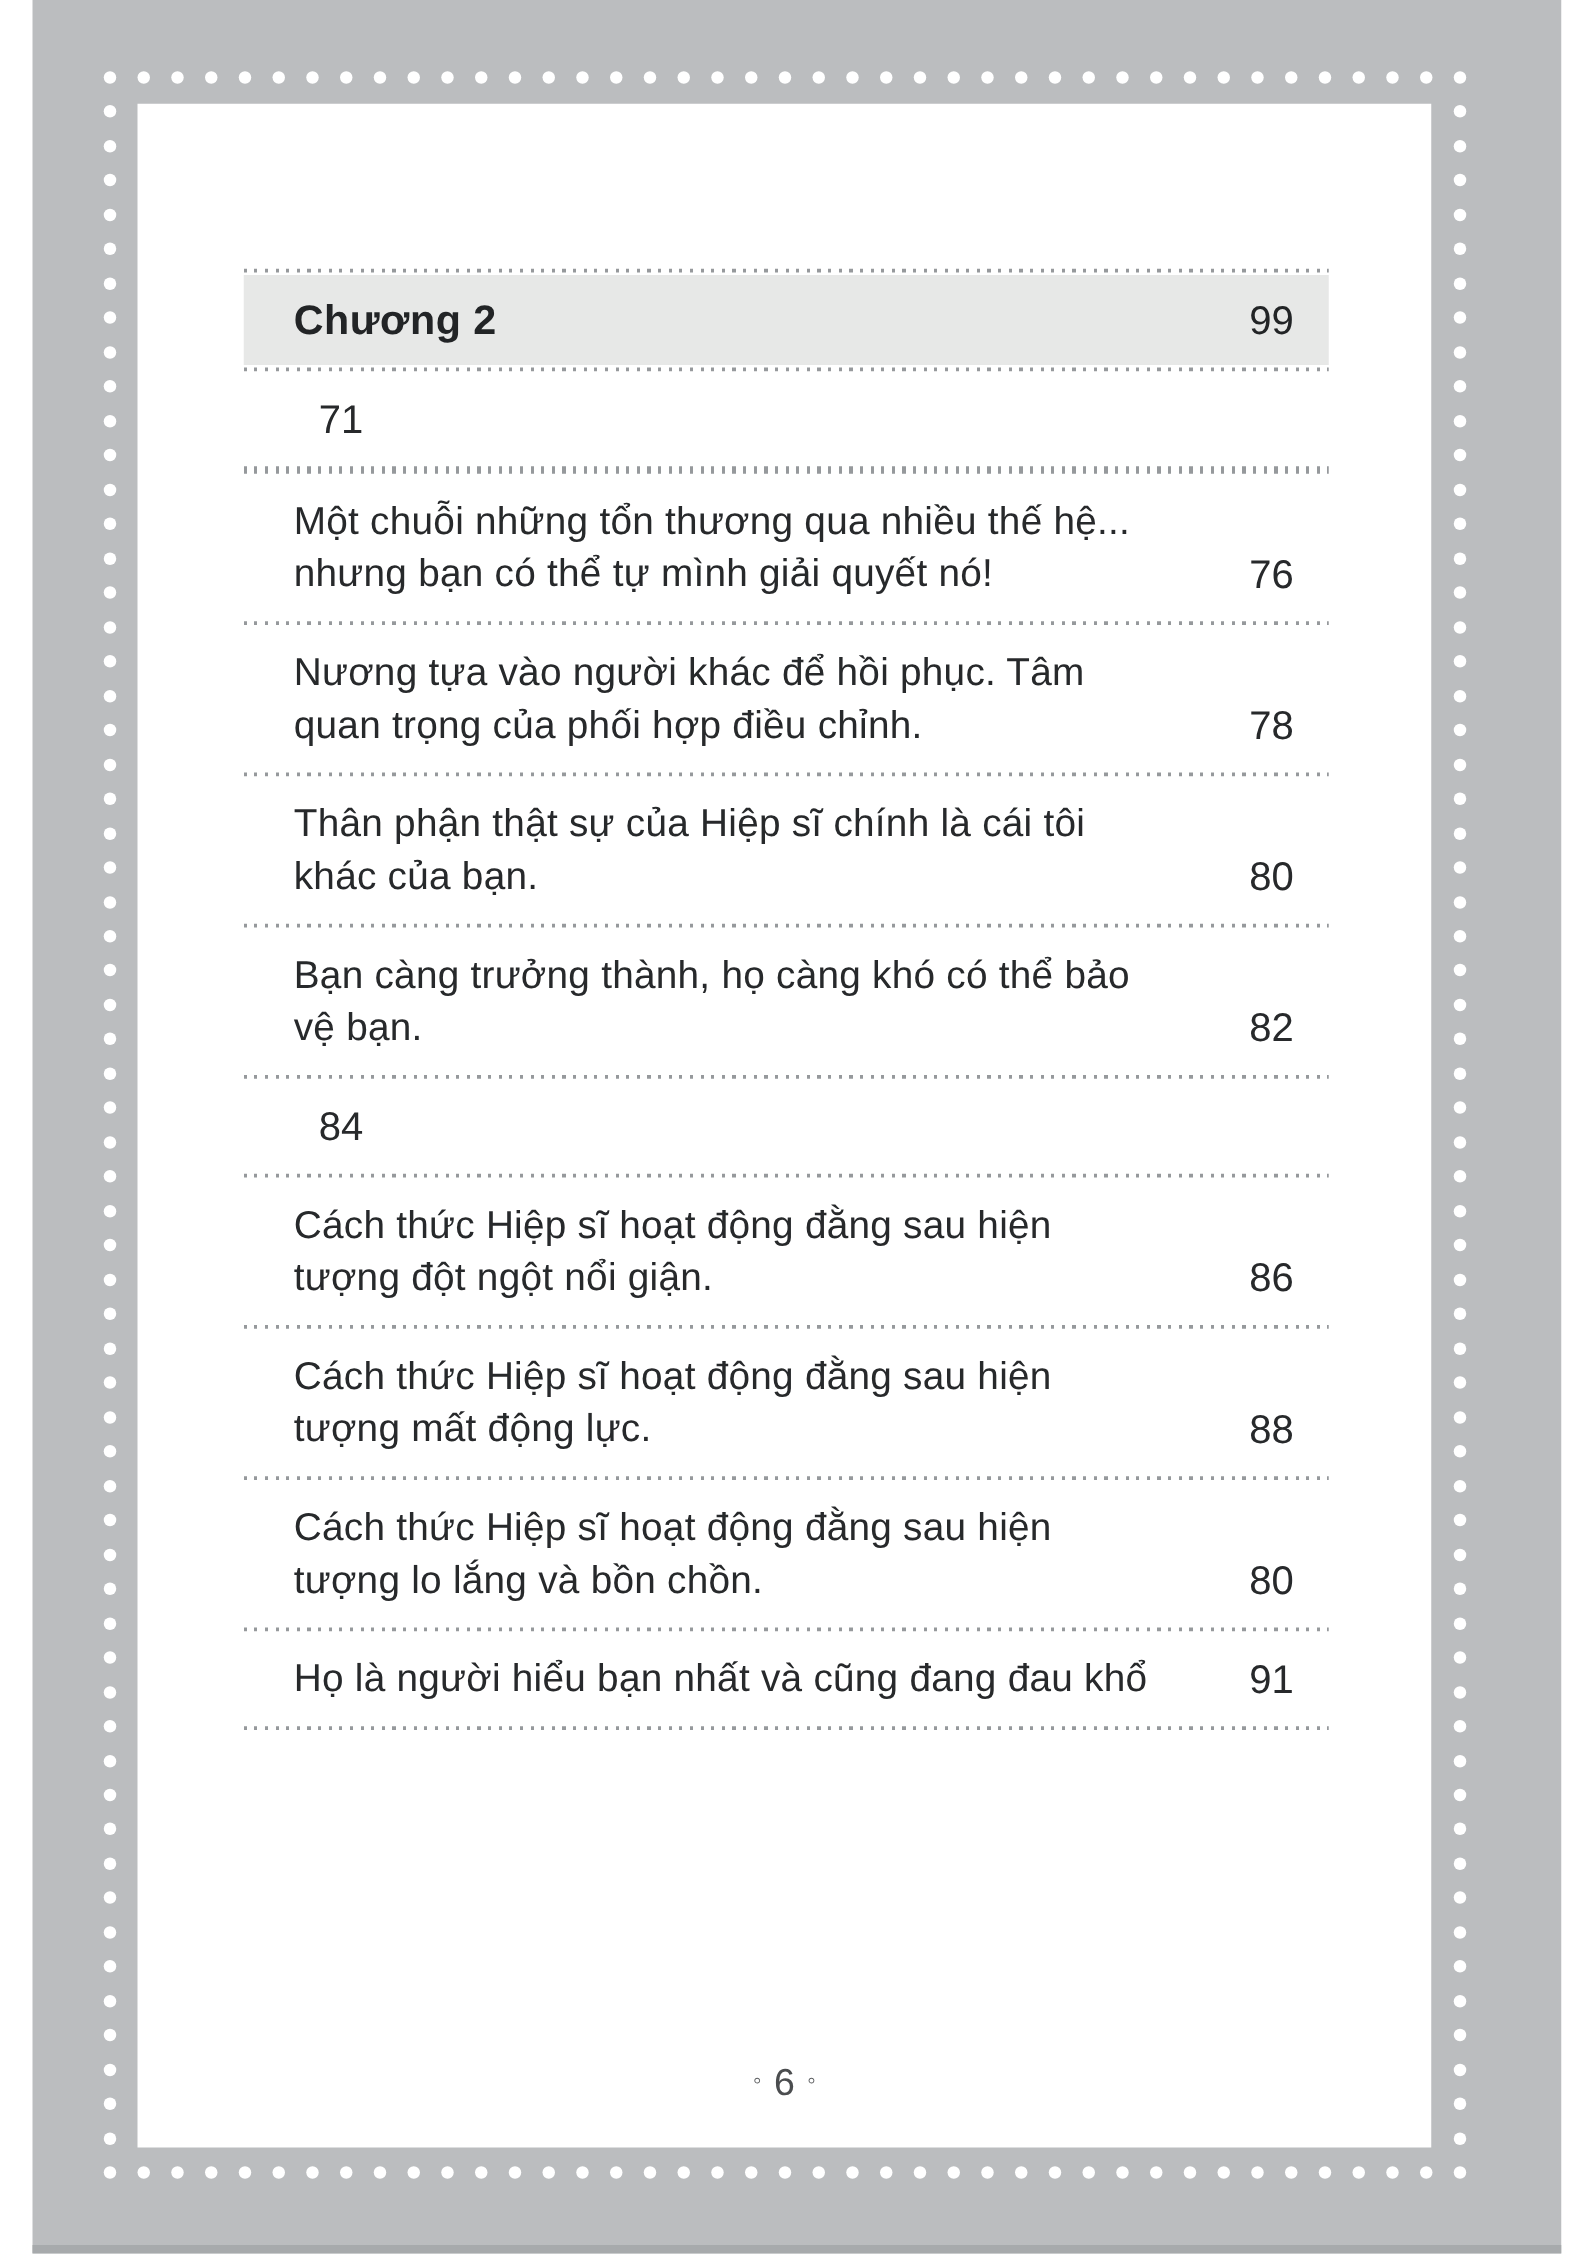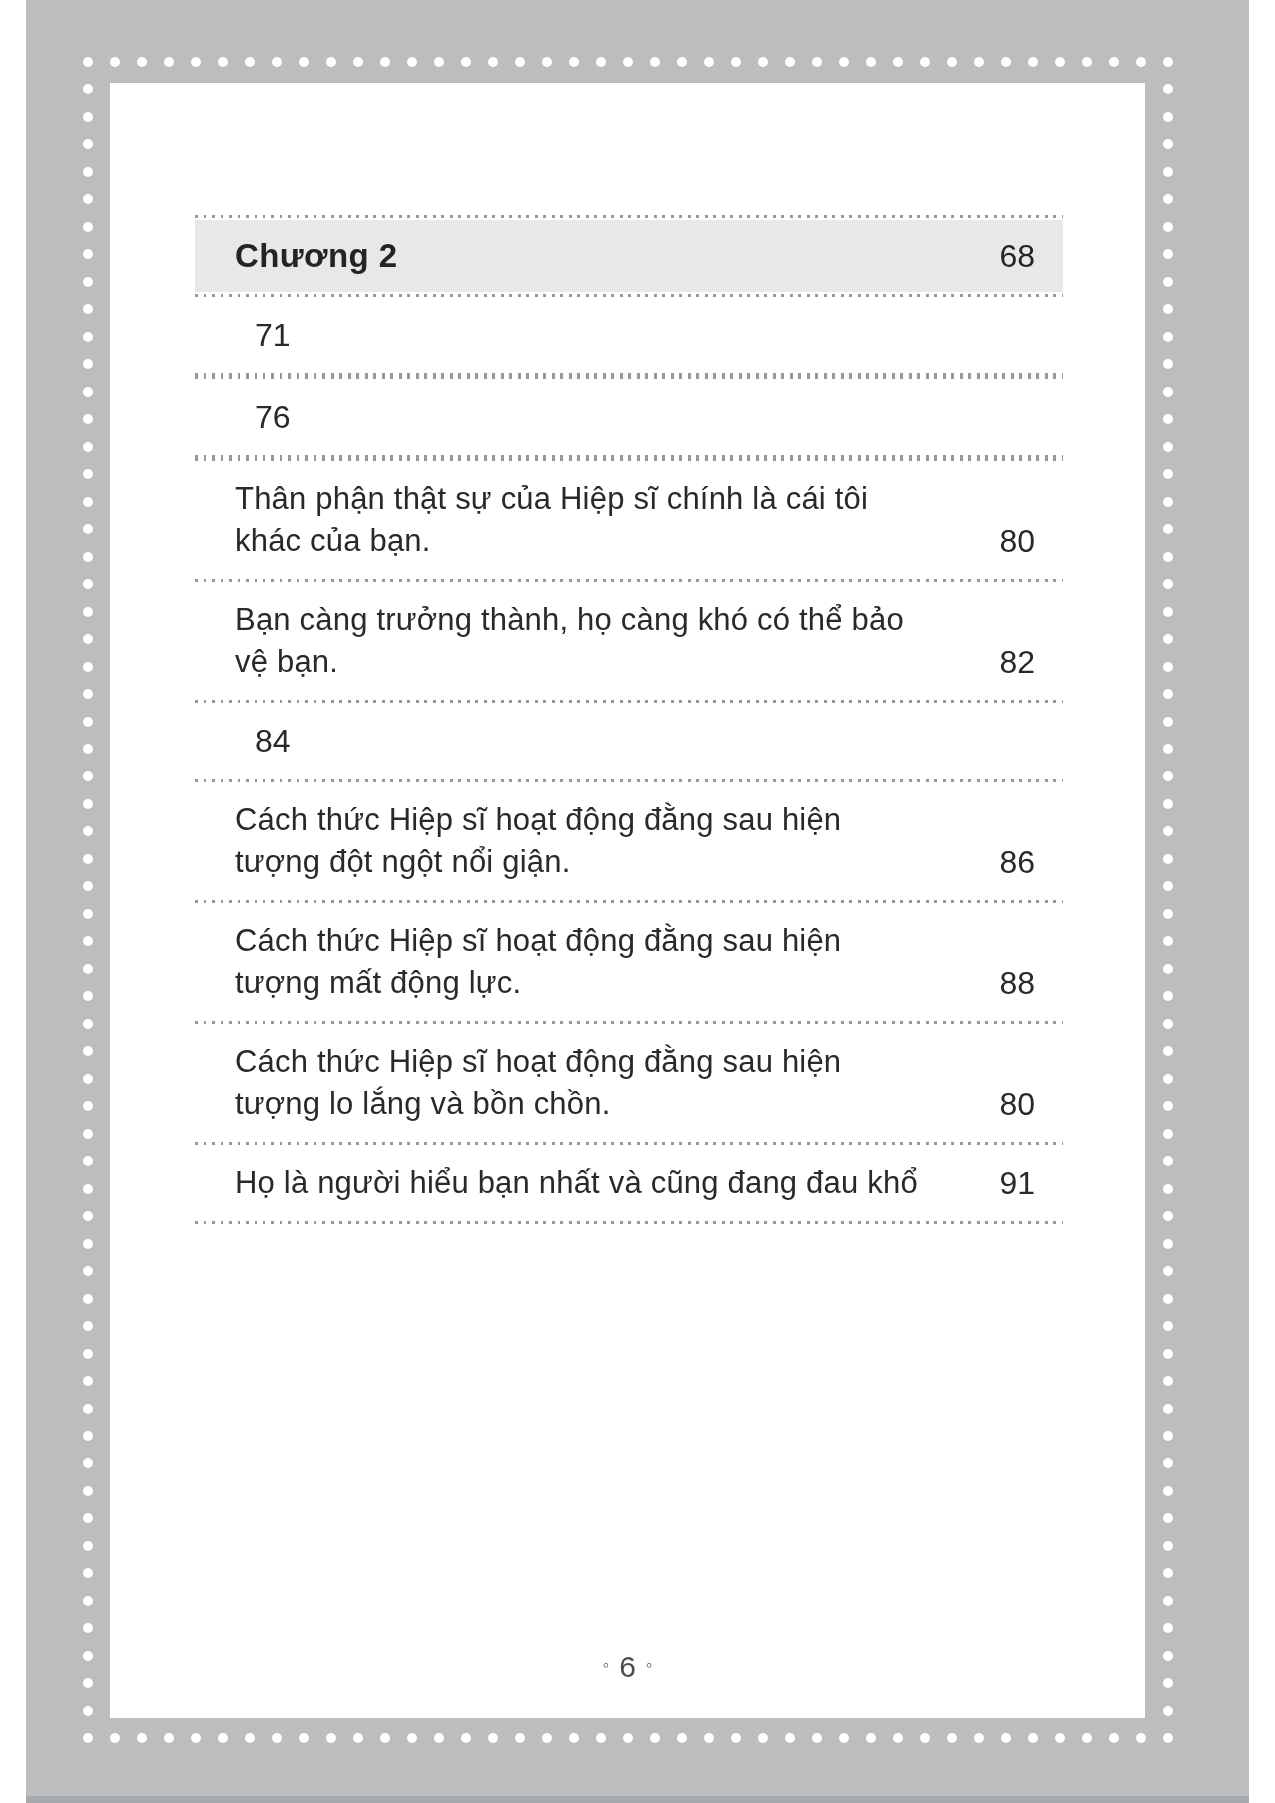--- a/index.html
+++ b/index.html
@@ -310,36 +310,43 @@
       <span class="ring-dot" style="left: 1163px; top: 1678.32px;"></span>
       <span class="ring-dot" style="left: 83px; top: 1705.8px;"></span>
       <span class="ring-dot" style="left: 1163px; top: 1705.8px;"></span>
     </div>
   <div class="inner"></div>
 
   <div class="toc">
     <div class="separator"></div>
     <div class="chapter-bar">
       <span class="chapter-title">Chương 2</span>
-      <span class="chapter-page">68</span>
+      <span class="chapter-page">99</span>
     </div>
     <div class="separator"></div>
 
     <div class="entry">
       <span class="entry-page">71</span>
     </div>
     <div class="separator"></div>
 
     <div class="separator"></div>
 
     <div class="entry">
+      <span class="entry-title">Một chuỗi những tổn thương qua nhiều thế hệ...
+nhưng bạn có thể tự mình giải quyết nó!</span>
       <span class="entry-page">76</span>
     </div>
     <div class="separator"></div>
 
+    <div class="entry">
+      <span class="entry-title">Nương tựa vào người khác để hồi phục. Tâm
+quan trọng của phối hợp điều chỉnh.</span>
+      <span class="entry-page">78</span>
+    </div>
     <div class="separator"></div>
 
     <div class="entry">
       <span class="entry-title">Thân phận thật sự của Hiệp sĩ chính là cái tôi
 khác của bạn.</span>
       <span class="entry-page">80</span>
     </div>
     <div class="separator"></div>
 
     <div class="entry">

